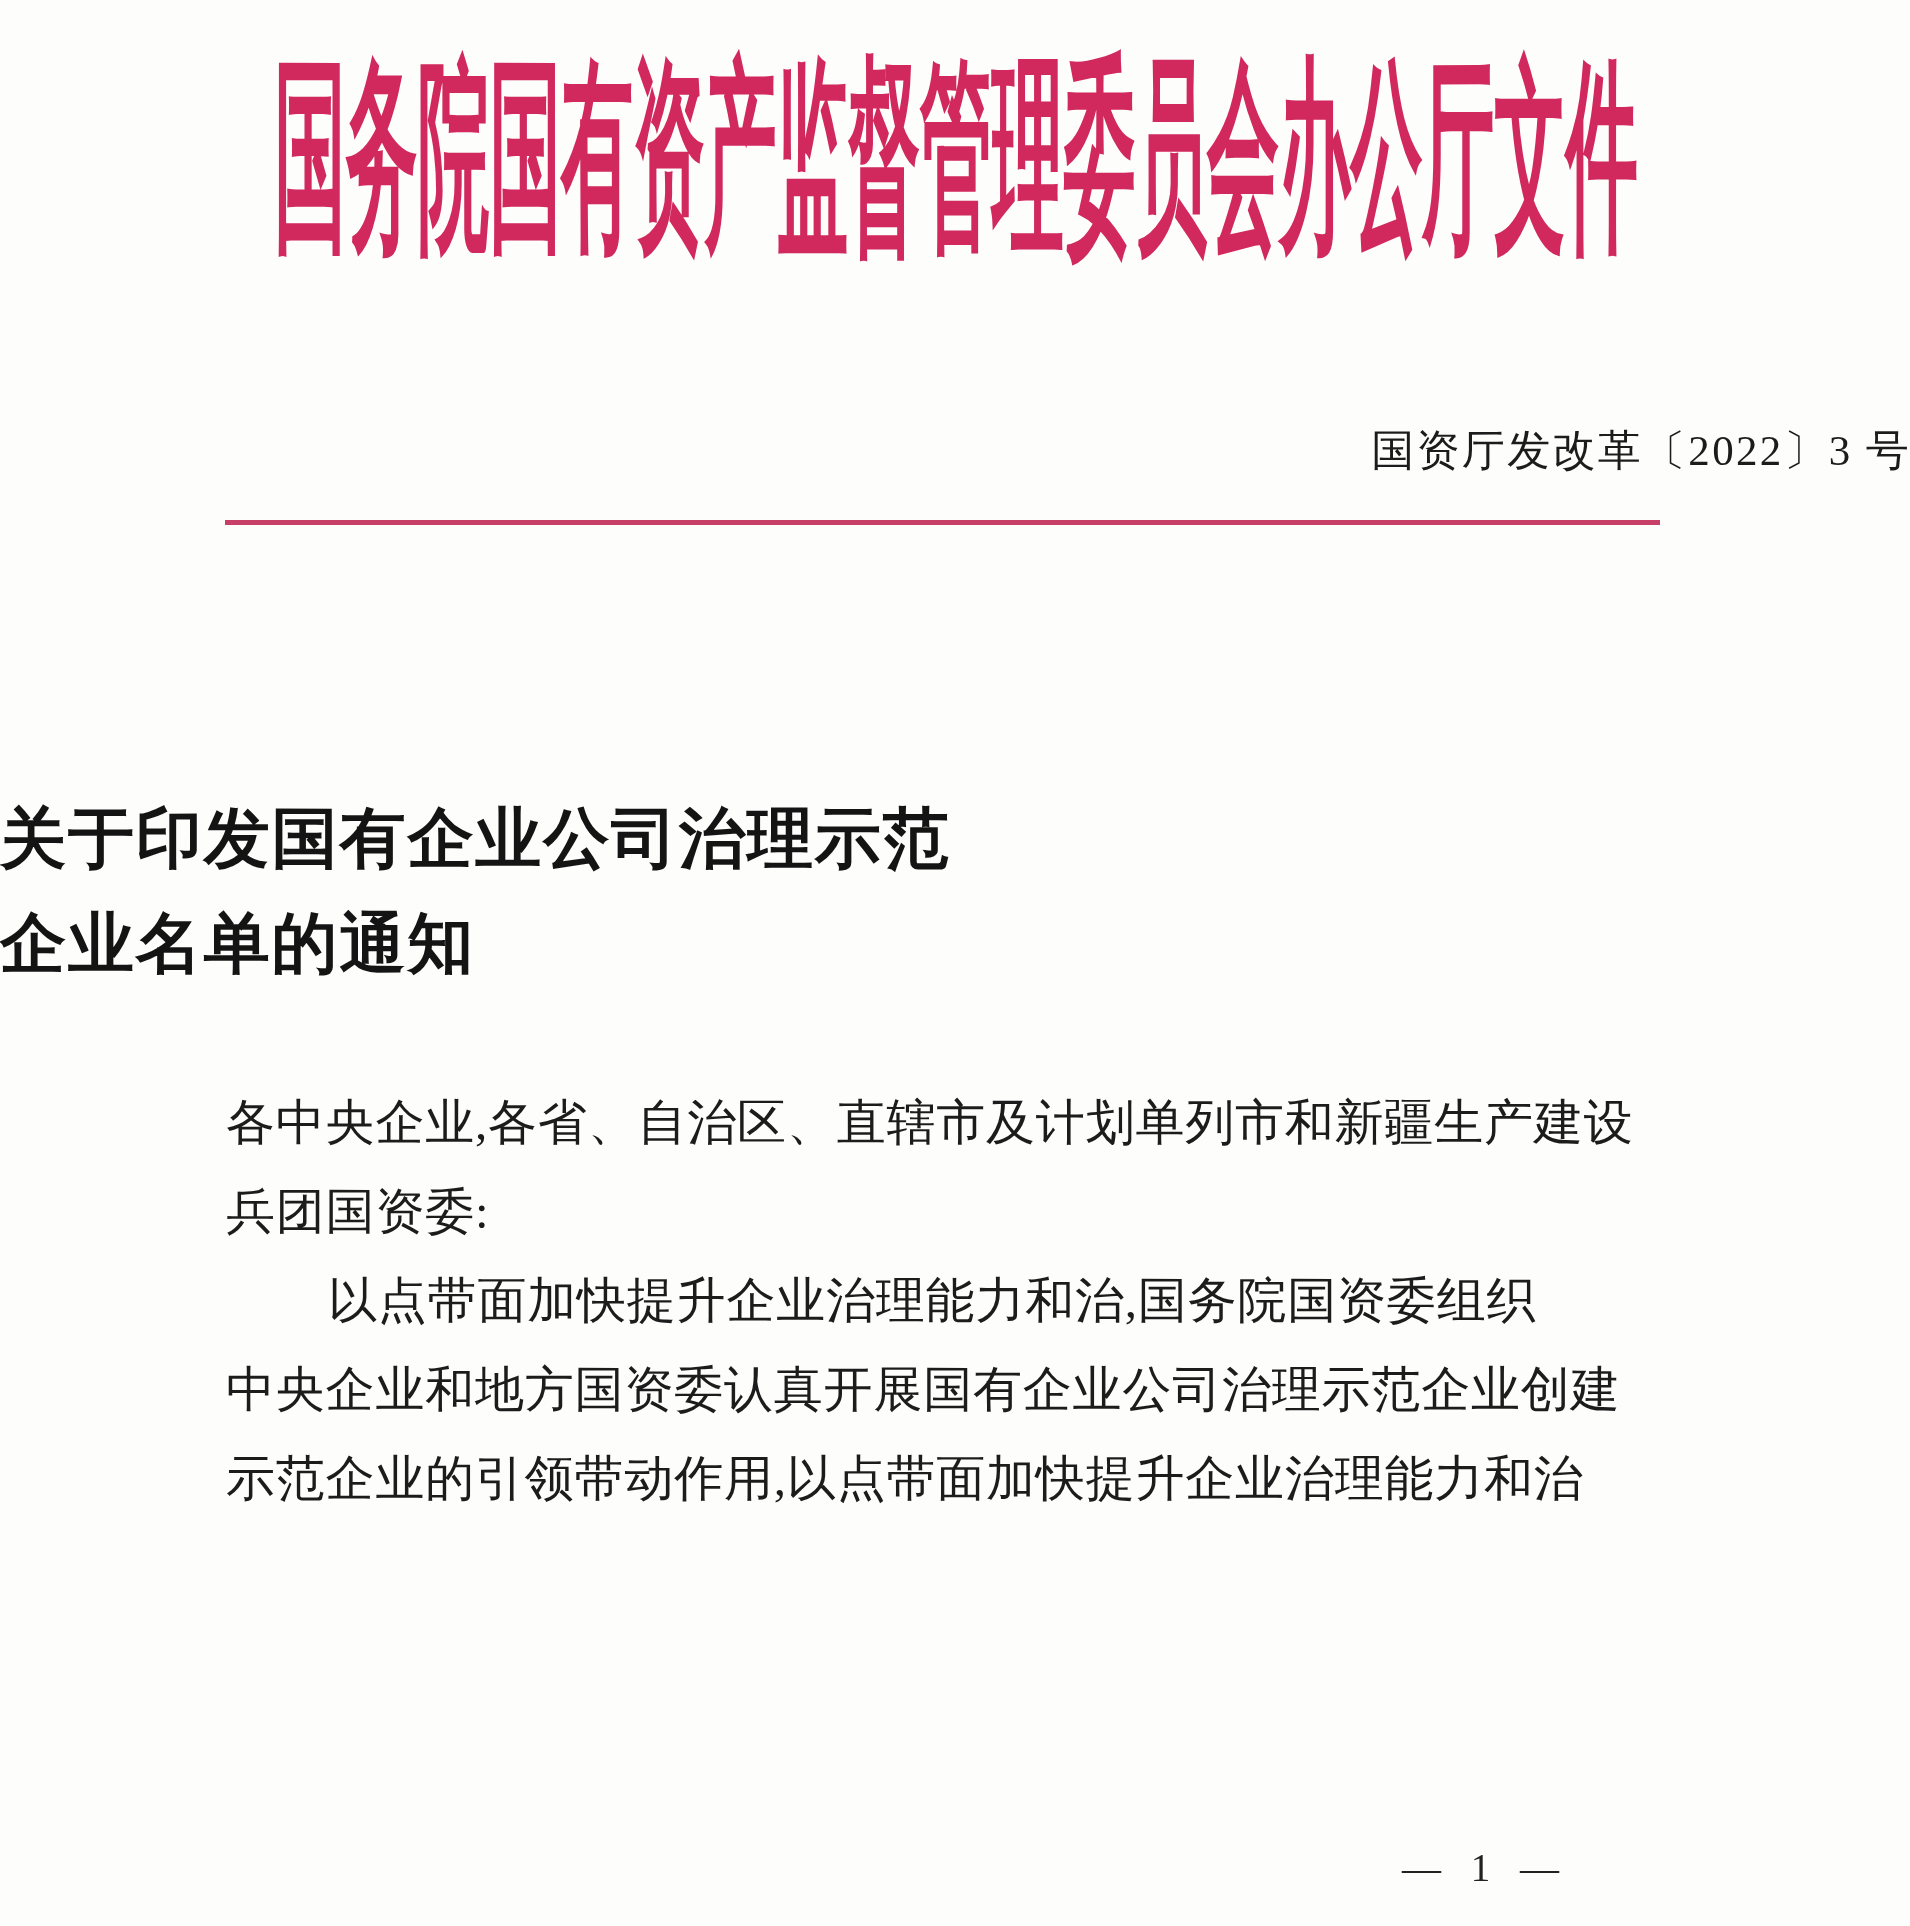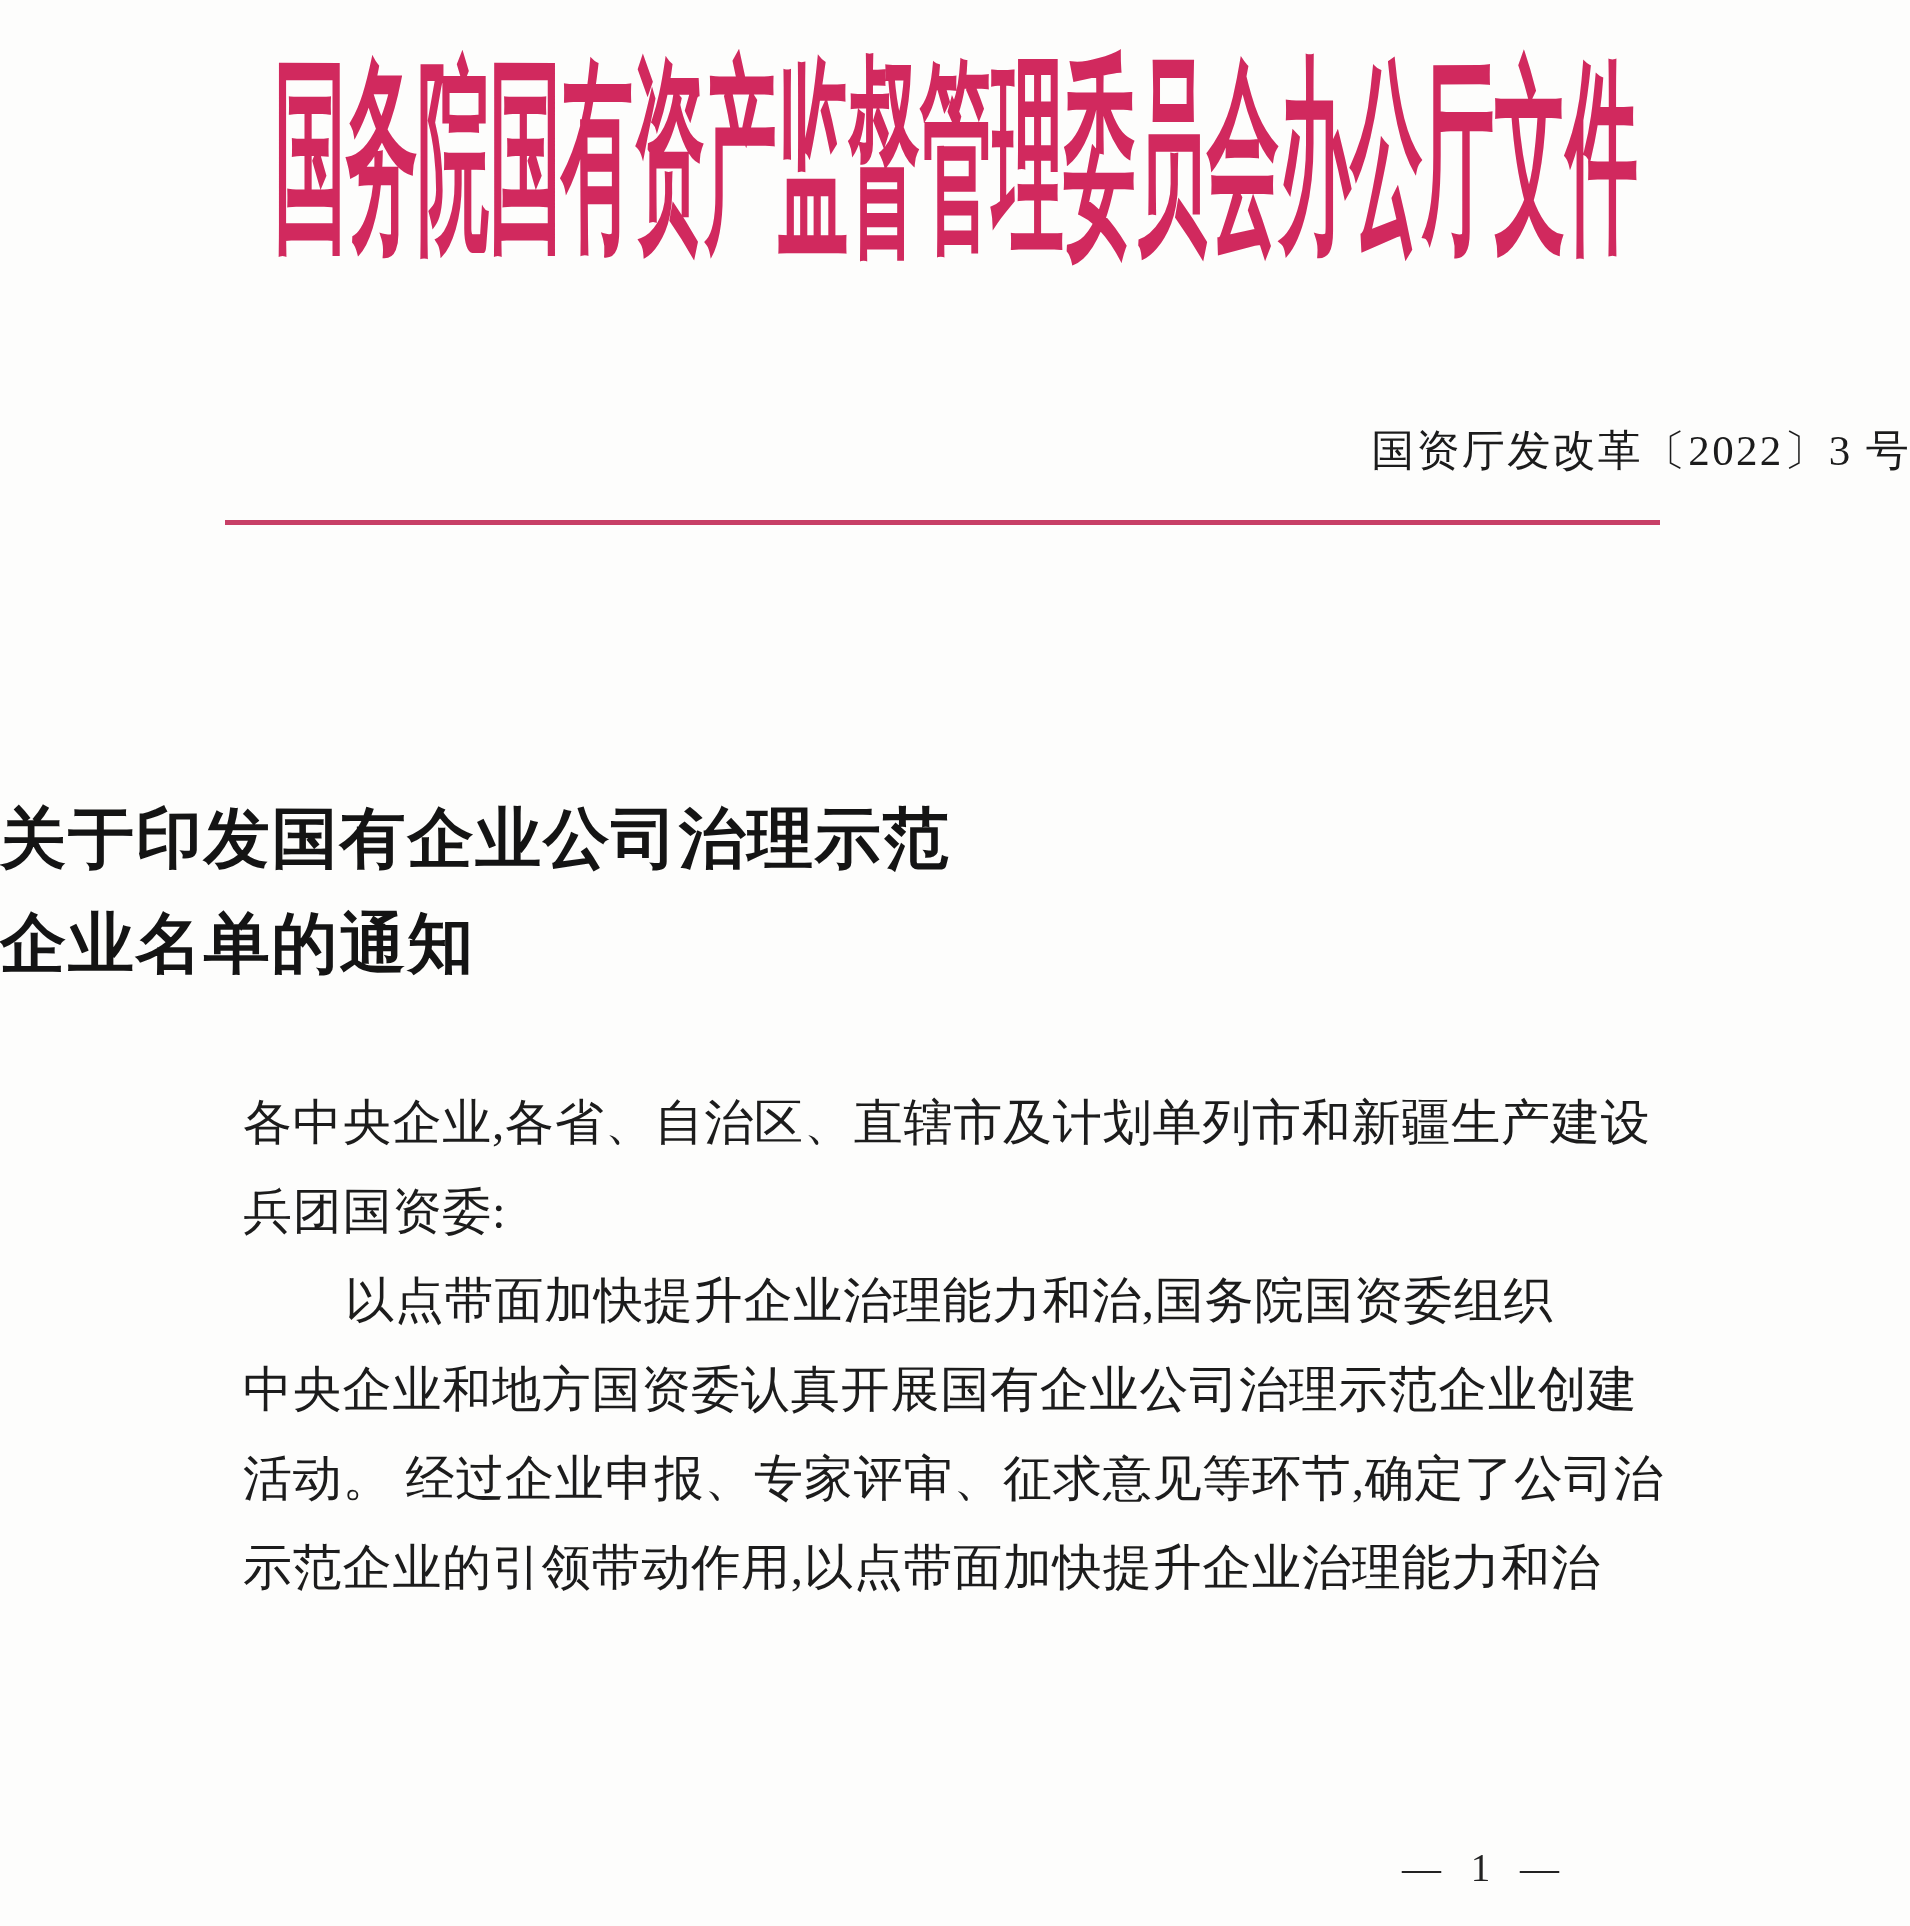--- a/index.html
+++ b/index.html
@@ -65,21 +65,21 @@
     font-weight: bold;
     font-size: 66px;
     line-height: 105px;
     letter-spacing: 1.9px;
     color: #141414;
   }
 
   .body-text {
     position: absolute;
     top: 1078px;
-    left: 243px;
+    left: 226px;
     width: 1431px;
     font-size: 49px;
     line-height: 89px;
     letter-spacing: 0.8px;
     color: var(--ink);
   }
   .body-text .line { white-space: nowrap; }
   .body-text .indent { text-indent: 102px; }
 
   .page-number {
@@ -107,20 +107,19 @@
   <div class="notice-title">
     <div>关于印发国有企业公司治理示范</div>
     <div>企业名单的通知</div>
   </div>
 
   <div class="body-text">
     <div class="line">各中央企业,各省、自治区、直辖市及计划单列市和新疆生产建设</div>
     <div class="line">兵团国资委:</div>
     <div class="line indent">以点带面加快提升企业治理能力和治,国务院国资委组织</div>
     <div class="line">中央企业和地方国资委认真开展国有企业公司治理示范企业创建</div>
-    <div class="line">活动。 经过企业申报、专家评审、征求意见等环节,确定了公司治</div>
     <div class="line">示范企业的引领带动作用,以点带面加快提升企业治理能力和治</div>
   </div>
 
   <div class="page-number">— 1 —</div>
 
 </div>
 
 
 </body></html>

